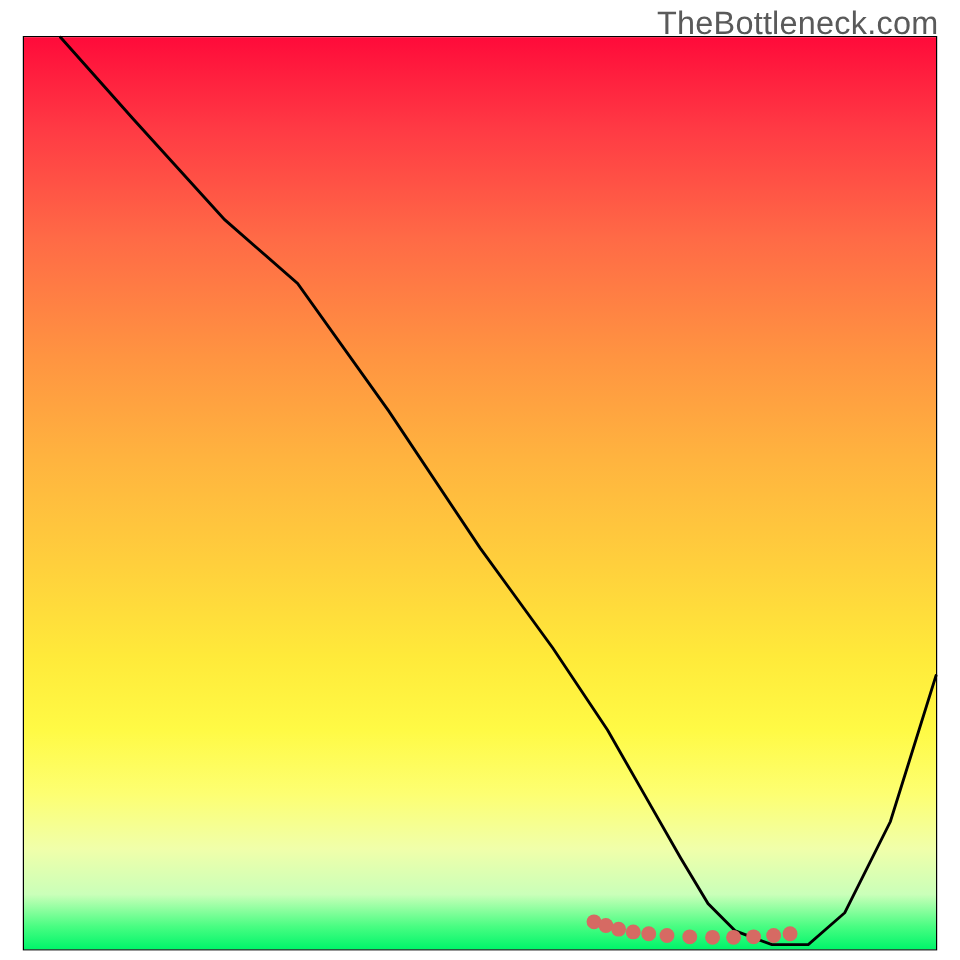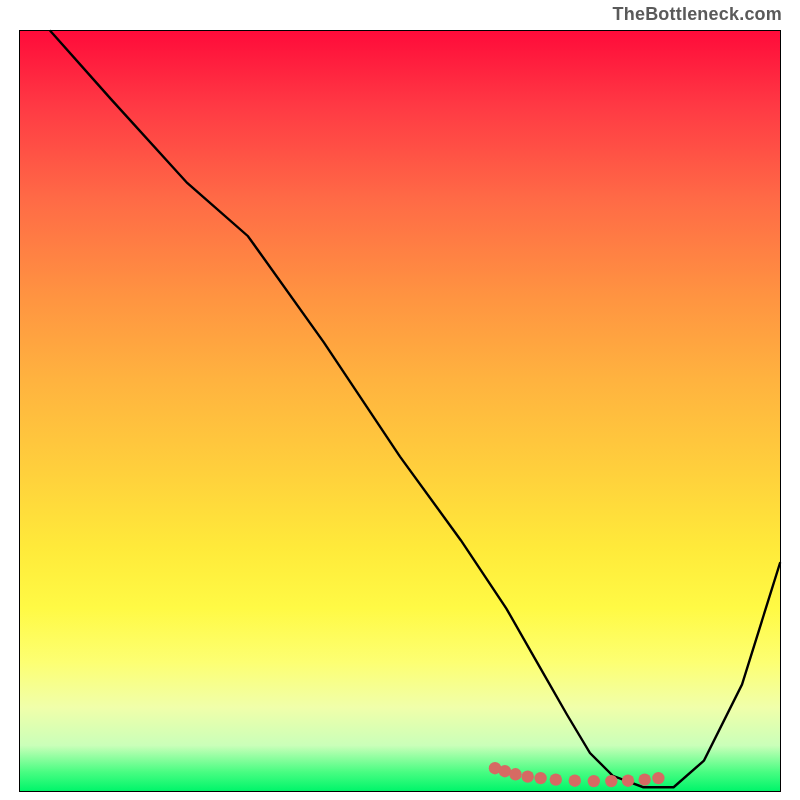--- a/index.html
+++ b/index.html
@@ -8,23 +8,23 @@
     width: 800px;
     height: 800px;
     background: #ffffff;
     overflow: hidden;
   }
   .watermark {
     position: absolute;
     top: 4px;
     right: 18px;
     font-family: Arial, Helvetica, sans-serif;
-    font-size: 18px;
+    font-size: 27px;
     color: #5a5a5a;
-    font-weight: 700;
+    font-weight: 400;
     letter-spacing: 0.2px;
   }
   .plot-outer {
     position: absolute;
     left: 19px;
     top: 30px;
     width: 762px;
     height: 762px;
     border: 1px solid #000;
     box-sizing: border-box;

